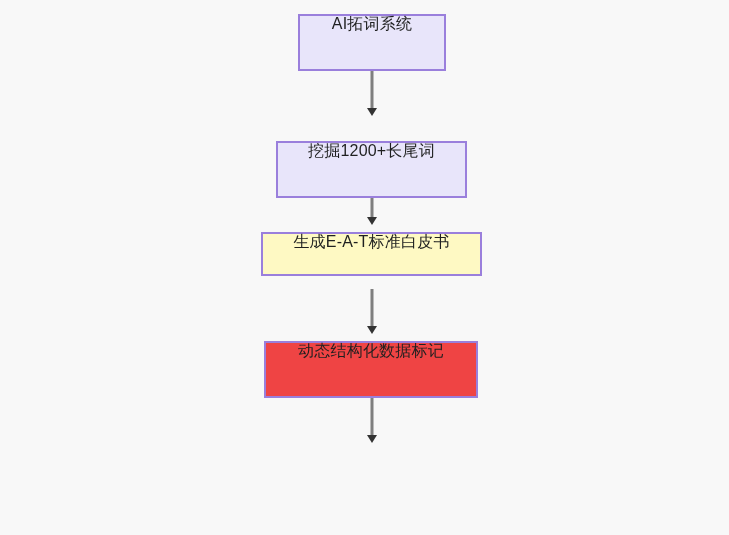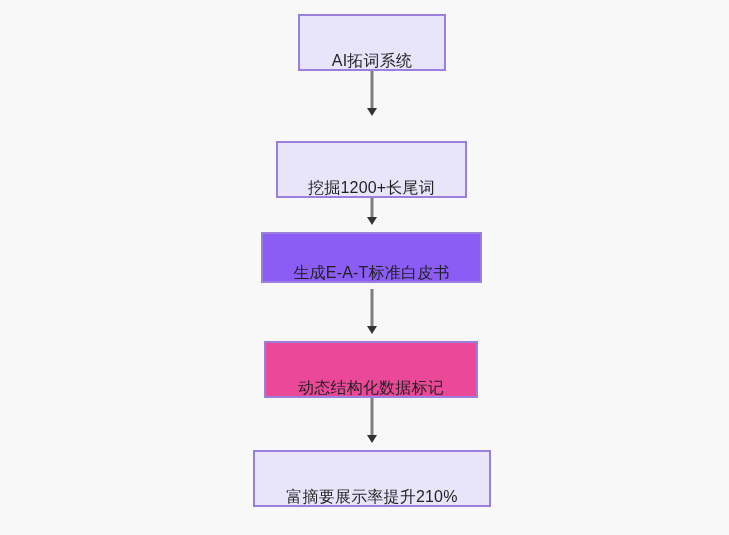--- a/index.html
+++ b/index.html
@@ -17,21 +17,21 @@
     position: relative;
     width: 729px;
     height: 535px;
   }
   .node {
     position: absolute;
     box-sizing: border-box;
     background: #e8e5fa;
     border: 2px solid #9a7fdc;
     display: flex;
-    align-items: flex-end;
+    align-items: flex-start;
     justify-content: center;
     color: #1f2020;
     font-size: 16px;
     line-height: 1;
     letter-spacing: 0.2px;
     white-space: nowrap;
   }
   .node-label {
     display: block;
   }
@@ -79,23 +79,20 @@
     <div class="edge-line" style="height: 38px; background: rgb(127, 127, 127);"></div>
     <div class="edge-arrow" style="top: 37px; border-top-color: rgb(51, 51, 51);"></div>
   </div>
 
   <div class="node" style="left: 298px; top: 14px; width: 148px; height: 57px; background: rgb(232, 229, 250); border-color: rgb(154, 127, 220); color: rgb(31, 32, 32);">
     <span class="node-label">AI拓词系统</span>
   </div>
   <div class="node" style="left: 276px; top: 124px; width: 191px; height: 57px; background: rgb(232, 229, 250); border-color: rgb(154, 127, 220); color: rgb(31, 32, 32); margin-top: 17px;">
     <span class="node-label">挖掘1200+长尾词</span>
   </div>
-  <div class="node" style="left: 261px; top: 232px; width: 221px; height: 51px; background: #8b5cf6; border-color: rgb(154, 127, 220); color: rgb(31, 32, 32);">
+  <div class="node" style="left: 261px; top: 232px; width: 221px; height: 44px; background: #fef9c3; border-color: rgb(154, 127, 220); color: rgb(31, 32, 32);">
     <span class="node-label">生成E-A-T标准白皮书</span>
   </div>
-  <div class="node" style="left: 264px; top: 341px; width: 214px; height: 57px; background: #ec4899; border-color: rgb(154, 127, 220); color: rgb(31, 32, 32);">
+  <div class="node" style="left: 264px; top: 341px; width: 214px; height: 57px; background: #ef4444; border-color: rgb(154, 127, 220); color: rgb(31, 32, 32);">
     <span class="node-label">动态结构化数据标记</span>
-  </div>
-  <div class="node" style="left: 253px; top: 450px; width: 238px; height: 57px; background: rgb(232, 229, 250); border-color: rgb(154, 127, 220); color: rgb(31, 32, 32);">
-    <span class="node-label">富摘要展示率提升210%</span>
   </div>
 
 </div>
 
 </body></html>

